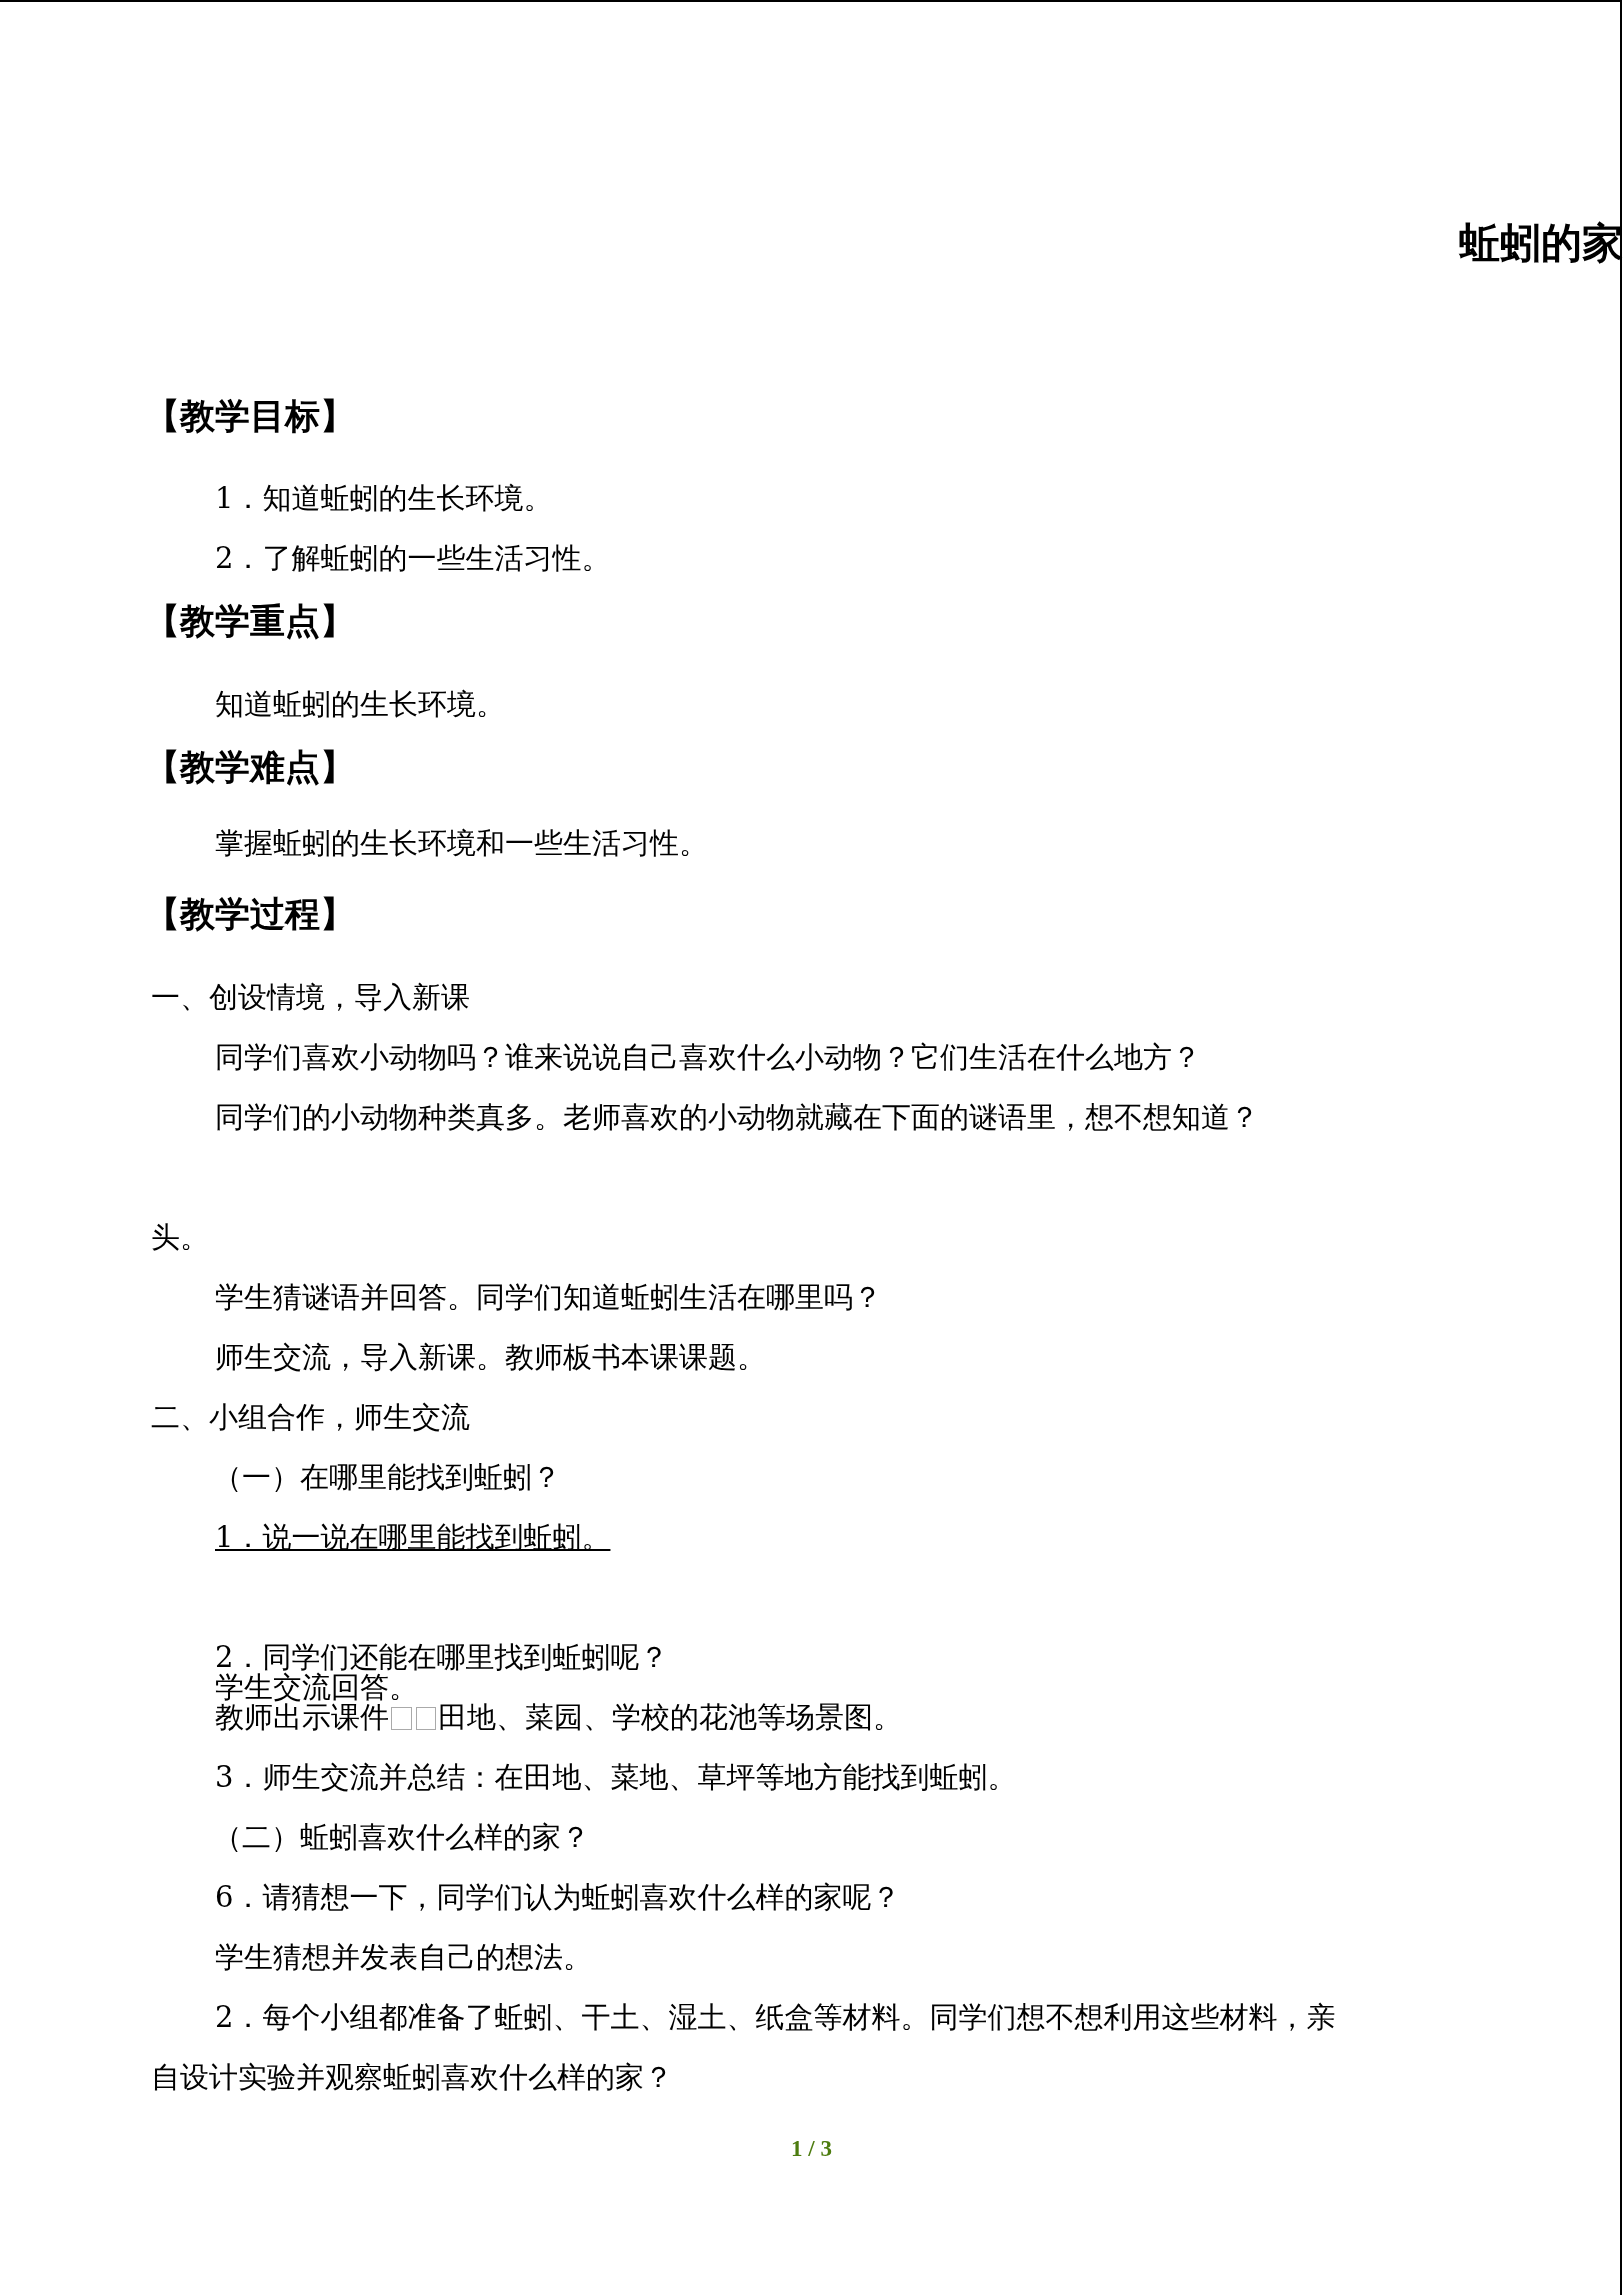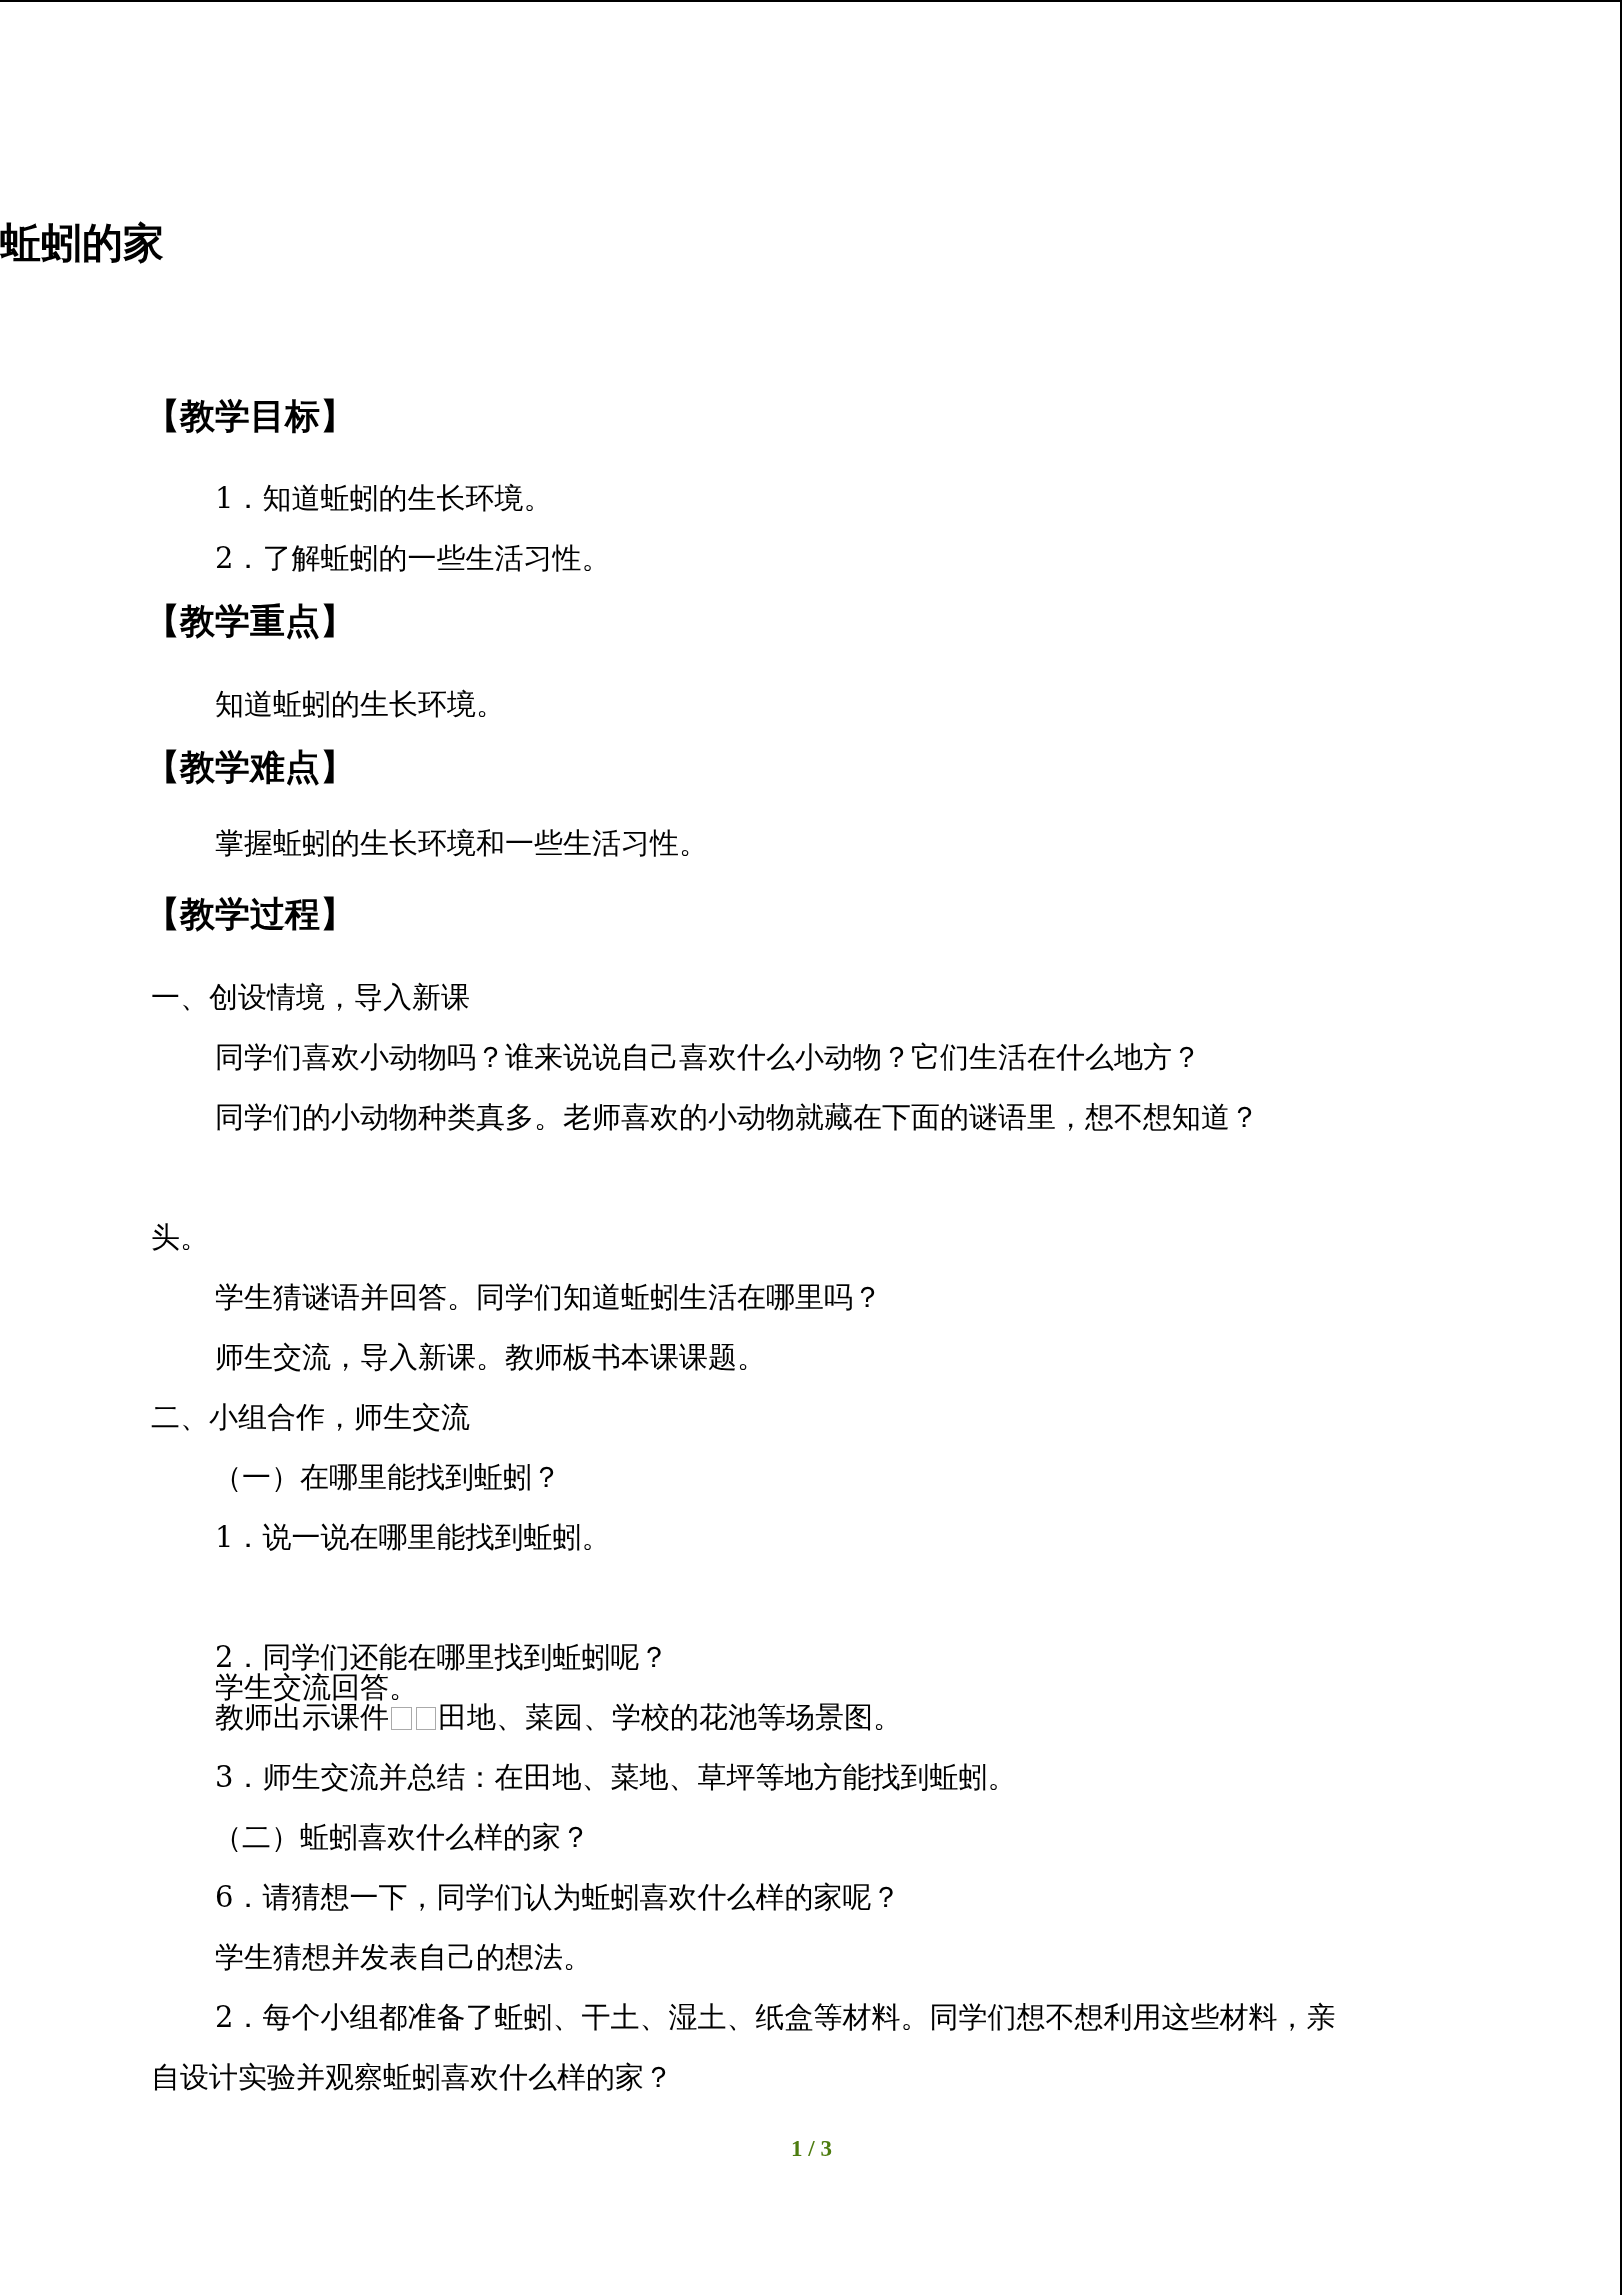--- a/index.html
+++ b/index.html
@@ -8,21 +8,21 @@
     position: absolute; left: 0; top: 0; width: 1620px; height: 2293px;
     border-top: 2.7px solid #000; border-right: 2.7px solid #000;
     background: #fff;
   }
   .ln {
     position: absolute; white-space: nowrap; color: #000;
     font-family: "DejaVu Serif", "Liberation Serif", serif;
     font-size: 29px; line-height: 34px;
   }
   .title {
-    position: absolute; left: 0; width: 1623px; text-align: left; top: 217px;
+    position: absolute; left: 0; width: 1623px; text-align: right; top: 217px;
     font-family: "DejaVu Sans", "Liberation Sans", sans-serif;
     font-size: 41px; font-weight: bold; line-height: 48px; color: #000;
   }
   .h {
     font-family: "DejaVu Sans", "Liberation Sans", sans-serif;
     font-size: 35px; font-weight: bold; line-height: 41px; left: 145px;
   }
   .ind { left: 215px; }
   .sub { left: 213px; }
   .flush { left: 151px; }
@@ -57,21 +57,21 @@
 
   <div class="ln flush" style="top:978px;">一、创设情境，导入新课</div>
   <div class="ln ind" style="top:1038px;">同学们喜欢小动物吗？谁来说说自己喜欢什么小动物？它们生活在什么地方？</div>
   <div class="ln ind" style="top:1098px;">同学们的小动物种类真多。老师喜欢的小动物就藏在下面的谜语里，想不想知道？</div>
   <div class="ln flush" style="top:1218px;">头。</div>
   <div class="ln ind" style="top:1278px;">学生猜谜语并回答。同学们知道蚯蚓生活在哪里吗？</div>
   <div class="ln ind" style="top:1338px;">师生交流，导入新课。教师板书本课课题。</div>
 
   <div class="ln flush" style="top:1398px;">二、小组合作，师生交流</div>
   <div class="ln sub" style="top:1458px;">（一）在哪里能找到蚯蚓？</div>
-  <div class="ln ind" style="top:1518px;">1．说一说在哪里能找到蚯蚓。</div>
+  <div class="ln ind" style="top:1518px;text-decoration:underline;">1．说一说在哪里能找到蚯蚓。</div>
   <div class="ln ind" style="top:1668px;">学生交流回答。</div>
   <div class="ln ind" style="top:1638px;">2．同学们还能在哪里找到蚯蚓呢？</div>
   <div class="ln ind" style="top:1698px;">
     <span>教师出示课件</span><span class="missing"></span><span class="missing"></span><span>田地、菜园、学校的花池等场景图。</span>
   </div>
   <div class="ln ind" style="top:1758px;">3．师生交流并总结：在田地、菜地、草坪等地方能找到蚯蚓。</div>
 
   <div class="ln sub" style="top:1818px;">（二）蚯蚓喜欢什么样的家？</div>
   <div class="ln ind" style="top:1878px;">6．请猜想一下，同学们认为蚯蚓喜欢什么样的家呢？</div>
   <div class="ln ind" style="top:1938px;">学生猜想并发表自己的想法。</div>

